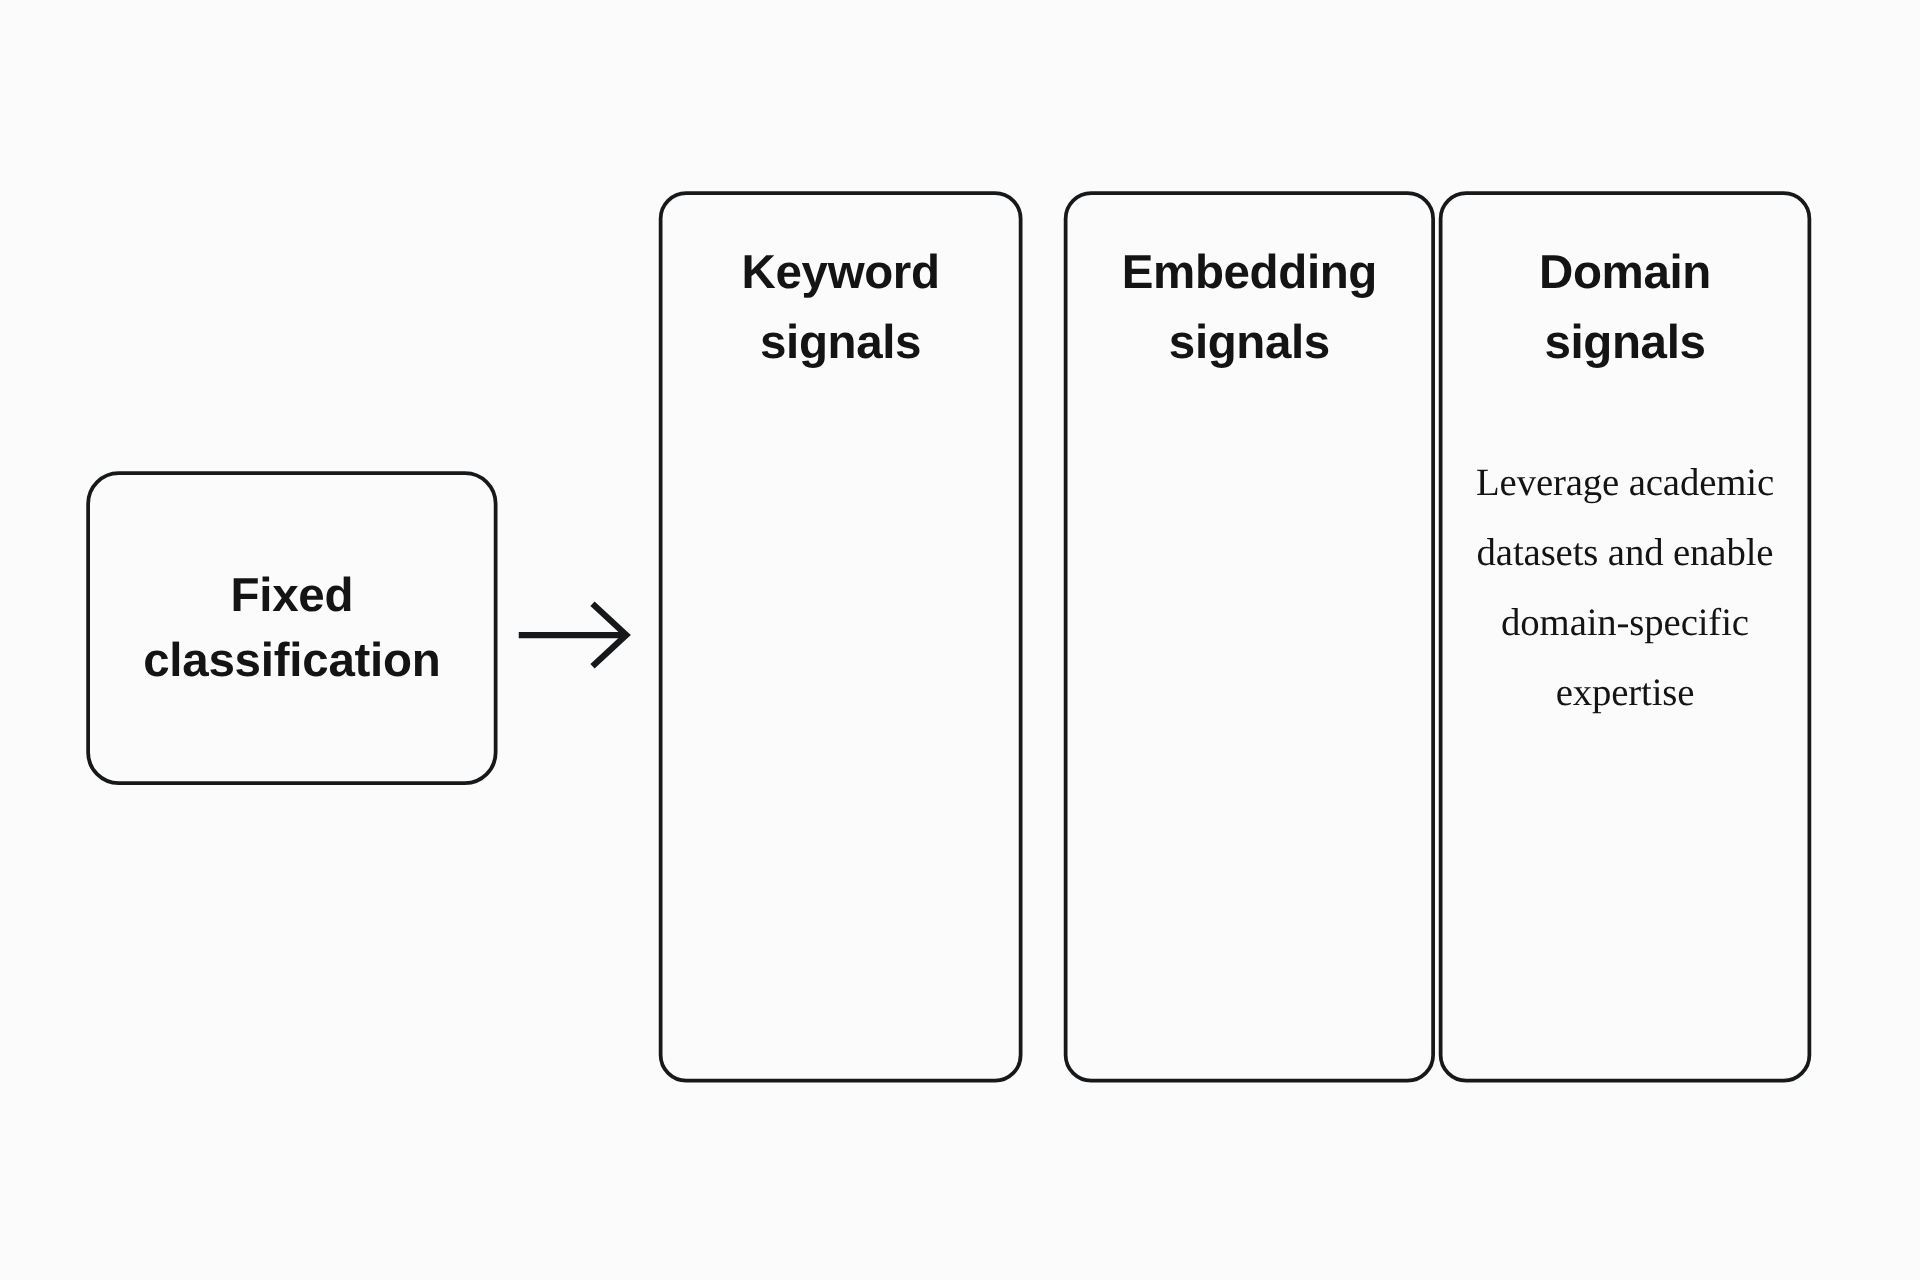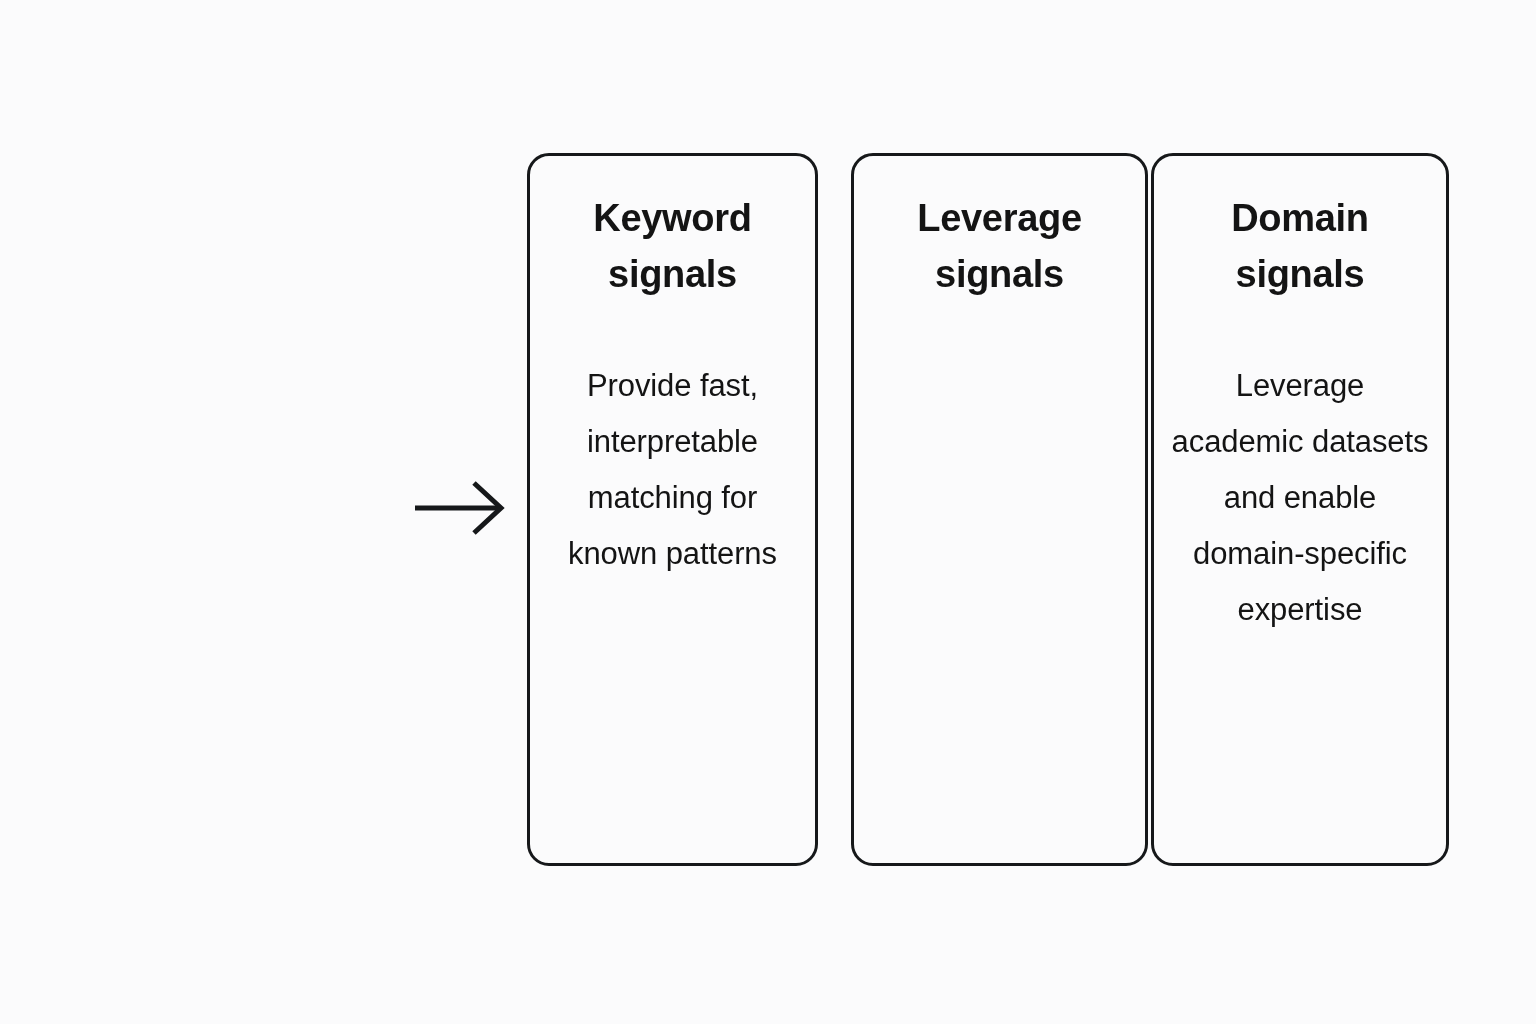--- a/index.html
+++ b/index.html
@@ -84,43 +84,46 @@
     margin: 0;
   }
   .card-body {
     margin: 56px 0 0 0;
     font-size: 31px;
     font-weight: normal;
     line-height: 56px;
     text-align: center;
     letter-spacing: -0.1px;
   }
-  .card-3 .card-body { margin-top: 56px; }
+  .card-3 .card-body { margin-top: 56px; font-family: Liberation Serif, serif; }
 </style>
 </head>
 <body>
 
 <div class="canvas">
 
+  <div class="source-node">
+    <div class="source-label">Fixed
+classification</div>
+  </div>
 
   <div class="connector">
     <svg width="118" height="76" viewBox="0 0 118 76">
       <line x1="11" y1="38" x2="94" y2="38" stroke="#16181a" stroke-width="5" stroke-linecap="butt"></line>
       <polyline points="70,13 97,38 70,63" fill="none" stroke="#16181a" stroke-width="5" stroke-linecap="butt" stroke-linejoin="miter"></polyline>
     </svg>
   </div>
 
   <div class="card card-1">
     <div class="card-title">Keyword
 signals</div>
-    <div class="card-body">Provide fast, interpretable matching for known patterns</div>
   </div>
 
   <div class="card card-2">
-    <div class="card-title">Leverage
+    <div class="card-title">Embedding
 signals</div>
   </div>
 
   <div class="card card-3">
     <div class="card-title">Domain
 signals</div>
     <div class="card-body">Leverage academic datasets and enable domain-specific expertise</div>
   </div>
 
 </div>

